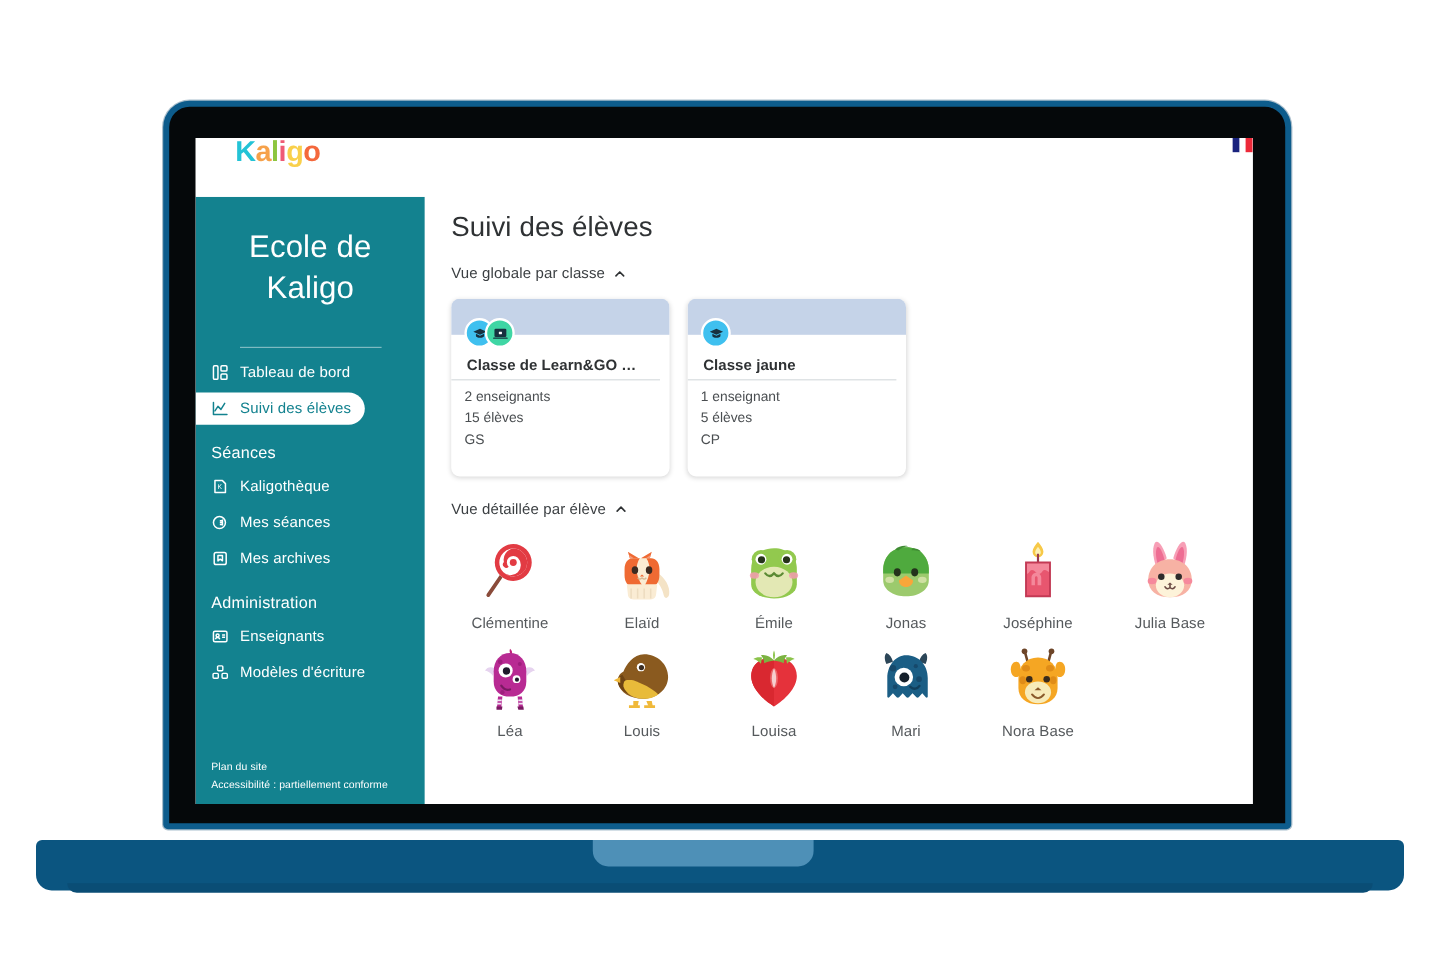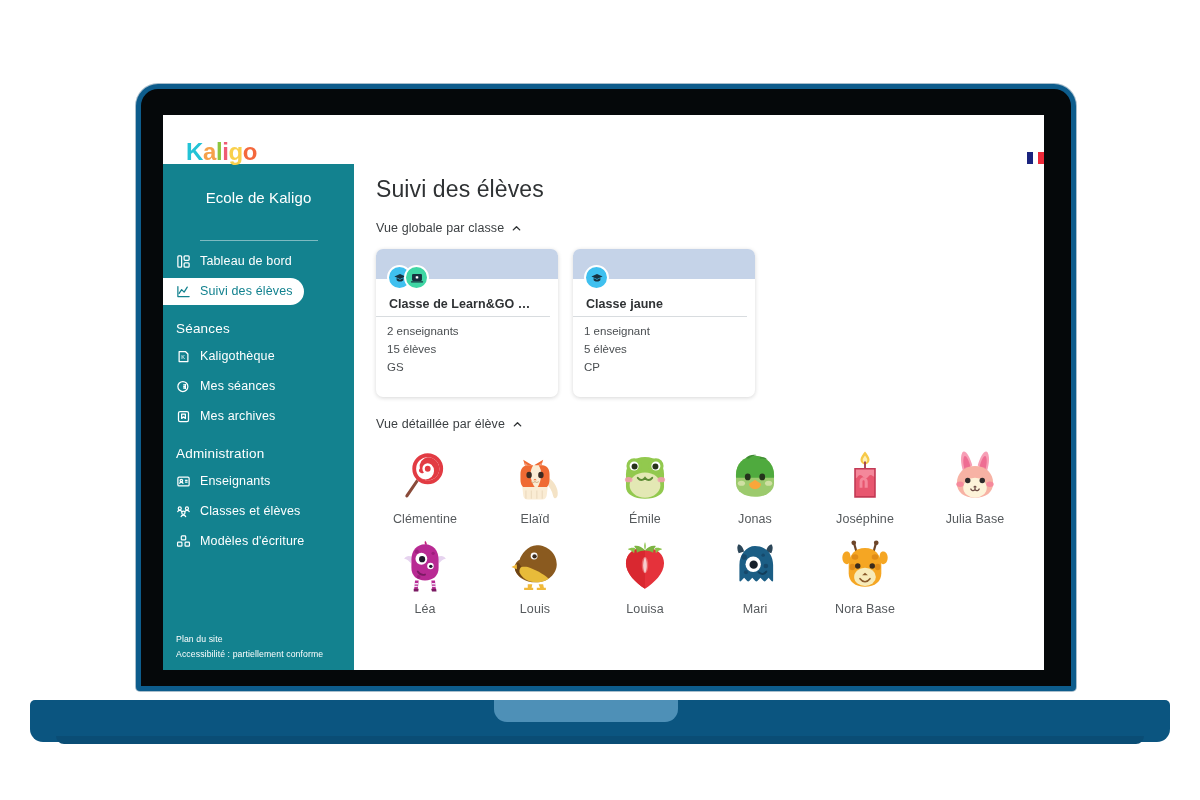--- a/index.html
+++ b/index.html
@@ -35,22 +35,22 @@
     background:#0a4d75; border-radius:0 0 9px 9px;
   }
   #laptop-trackpad-notch {
     position:absolute; left:494px; top:700px; width:184px; height:22px;
     background:#4e90b7; border-radius:0 0 13px 13px;
   }
 
   
   #app-header {
     position:absolute; left:0; top:0; width:881px; height:49px;
-    background:#fff; display:flex; align-items:flex-end;
-    padding:0 0 0 23px; z-index:5;
+    background:#fff; display:flex; align-items:flex-start;
+    padding:0 0 0 33px; z-index:5;
   }
   #brand-logo { font-size:24px; font-weight:bold; letter-spacing:-.4px; line-height:1; }
   #brand-logo span { display:inline-block; }
   .lg-k { color:#23c3d6; }
   .lg-a { color:#f6a14a; }
   .lg-l { color:#8dc63f; }
   .lg-i { color:#ef5a75; }
   .lg-g { color:#f9d04b; }
   .lg-o { color:#f4683c; }
 
@@ -66,21 +66,21 @@
   .fl-blue { width:34%; background:#1a237e; }
   .fl-white { width:32%; background:#ffffff; }
   .fl-red { width:34%; background:#ed2939; }
 
   
   #sidebar {
     position:absolute; left:0; top:49px; width:191px; height:506px;
     background:#13828f; color:#fff; overflow:hidden;
   }
   #school-name {
-    text-align:center; font-size:15px; line-height:1.32;
+    text-align:center; font-size:26px; line-height:1.32;
     padding:24px 18px 0; font-weight:400; letter-spacing:.1px;
   }
   #sidebar-divider {
     width:118px; height:1px; background:rgba(255,255,255,.45);
     margin:32px auto 0;
   }
   #sidebar-nav { margin-top:7px; }
 
   .nav-item {
     display:flex; align-items:center; gap:9px;
@@ -276,33 +276,20 @@
             <svg viewBox="0 0 24 24" fill="none" stroke="currentColor" stroke-width="2" stroke-linejoin="round">
               <rect x="3" y="5" width="18" height="14" rx="2"></rect>
               <circle cx="8.5" cy="10.5" r="2"></circle>
               <path d="M5.5 15.5c.6-1.6 1.7-2.4 3-2.4s2.4.8 3 2.4"></path>
               <path d="M14.5 10h4M14.5 13h4"></path>
             </svg>
           </span>
           <span>Enseignants</span>
         </div>
 
-        <div class="nav-item">
-          <span class="nav-ico">
-            <svg viewBox="0 0 24 24" fill="none" stroke="currentColor" stroke-width="1.9">
-              <circle cx="6" cy="7" r="2.4"></circle>
-                <path d="M2.4 13c.5-1.8 1.9-2.8 3.6-2.8s3.1 1 3.6 2.8"></path>
-              <circle cx="17.5" cy="7" r="2.4"></circle>
-                <path d="M14 13c.5-1.8 1.9-2.8 3.5-2.8S21 11.2 21.5 13"></path>
-              <circle cx="11.8" cy="14" r="2.6"></circle>
-                <path d="M7.8 21c.6-2 2.2-3.1 4-3.1s3.4 1.1 4 3.1"></path>
-            </svg>
-          </span>
-          <span>Classes et élèves</span>
-        </div>
 
         <div class="nav-item">
           <span class="nav-ico">
             <svg viewBox="0 0 24 24" fill="none" stroke="currentColor" stroke-width="1.9">
               <rect x="8.5" y="3" width="7" height="6.5" rx="1.3"></rect>
               <rect x="2.5" y="13" width="7" height="6.5" rx="1.3"></rect>
               <rect x="14.5" y="13" width="7" height="6.5" rx="1.3"></rect>
             </svg>
           </span>
           <span>Modèles d'écriture</span>

